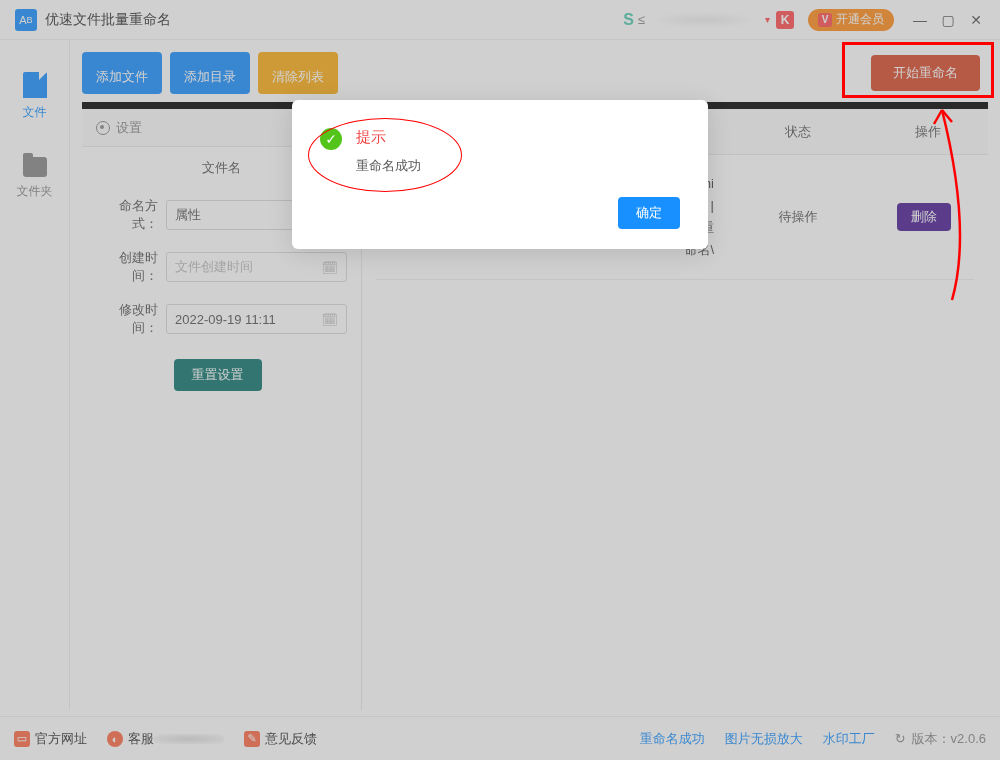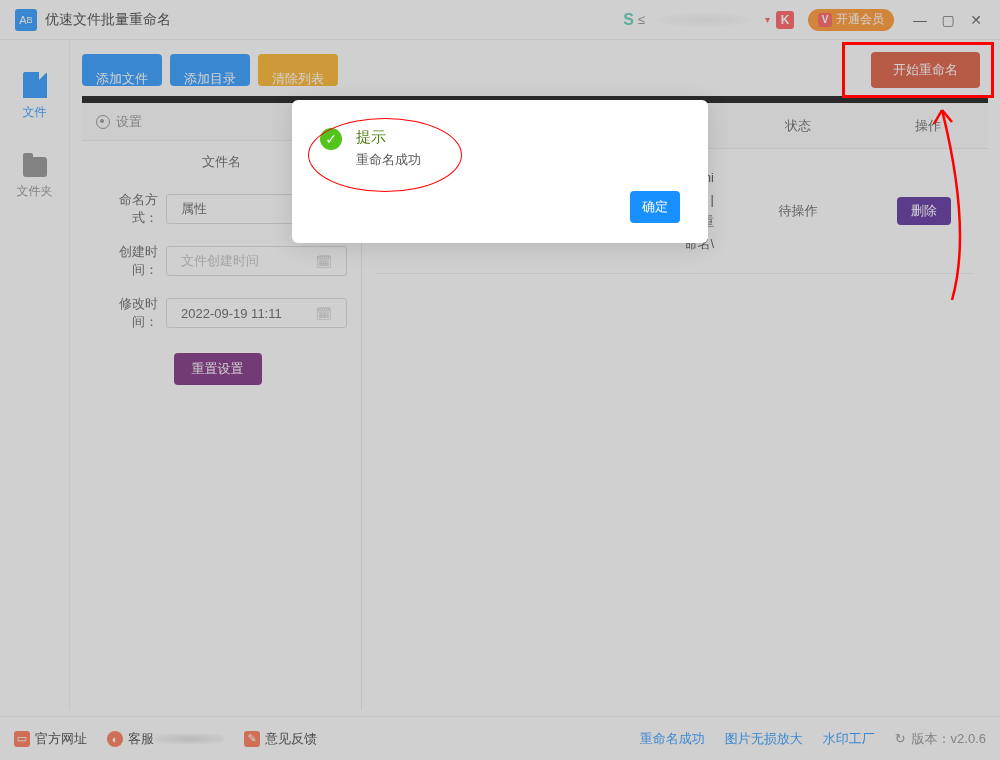--- a/index.html
+++ b/index.html
@@ -16,38 +16,38 @@
 .body-row { display: flex; height: 670px; }
 .sidebar { width: 70px; border-right: 1px solid #eee; display: flex; flex-direction: column; align-items: center; padding-top: 32px; }
 .side-item { display: flex; flex-direction: column; align-items: center; margin-bottom: 36px; color: #888; font-size: 12px; cursor: pointer; }
 .side-item.active { color: #1890ff; }
 .side-icon { width: 24px; height: 26px; background: currentColor; margin-bottom: 6px; border-radius: 2px 2px 0 0; position: relative; }
 .side-icon.file::before { content:''; position:absolute; top:0; right:0; width:0; height:0; border-left:8px solid #fff; border-bottom:8px solid transparent; }
 .side-icon.folder{ height:20px; border-radius:0 3px 3px 3px; }
 .side-icon.folder::before{ content:''; position:absolute; top:-4px; left:0; width:10px; height:4px; background:currentColor; border-radius:2px 2px 0 0;}
 .main { flex: 1; padding: 12px 12px 0 12px; display: flex; flex-direction: column; }
 .toolbar { display: flex; align-items: center; margin-bottom: 8px; }
-.btn { border: none; border-radius: 4px; height: 32px; padding: 16px 14px; font-size: 13px; margin-right: 8px; color: #fff; cursor: pointer; }
+.btn { border: none; border-radius: 4px; height: 42px; padding: 16px 14px; font-size: 13px; margin-right: 8px; color: #fff; cursor: pointer; }
 .btn.blue { background: #1890ff; }
 .btn.orange { background: #faad14; }
 .btn.start { background: #d84a2b; height: 36px; padding: 0 22px; }
 .btn.del { background: #4c1d95; height: 28px; padding: 0 14px; }
 .tool-spacer { flex: 1; }
 .content { flex: 1; display: flex; border-top: 7px solid #000000; }
 .panel-left { width: 280px; border-right: 1px solid #e8e8e8; }
 .panel-head { display: flex; align-items: center; height: 38px; padding: 0 14px; color: #888; font-size: 13px; background:#fafafa; border-bottom: 1px solid #e8e8e8;}
 .gear { width: 14px; height: 14px; border: 1.5px solid #888; border-radius: 50%; margin-right: 6px; position:relative;}
 .gear::before{content:'';position:absolute;top:3px;left:3px;width:4px;height:4px;border-radius:50%;background:#888;}
 .col-title { text-align: center; font-weight: normal; color: #555; padding: 12px 0; }
 .form-row { display: flex; align-items: center; padding: 8px 14px; font-size: 13px; }
 .form-label { width: 62px; color: #555; text-align: right; margin-right: 8px; }
-.sel, .inp { flex: 1; height: 30px; border: 1px solid #d9d9d9; border-radius: 3px; padding: 0 14px; font-size: 13px; color:#555; background:#fff; display:flex; align-items:center; justify-content:space-between;}
+.sel, .inp { flex: 1; height: 30px; border: 1px solid #d9d9d9; border-radius: 3px; padding: 0 8px; font-size: 13px; color:#555; background:#fff; display:flex; align-items:center; justify-content:space-between;}
 .inp.placeholder { color:#bbb; }
 .cal-ic{color:#bbb;}
-.btn.reset { background: #701a75; height: 32px; padding: 0 18px; }
+.btn.reset { background: #0f766e; height: 32px; padding: 0 18px; }
 .reset-wrap { text-align: center; padding: 14px 0; }
 .panel-right { flex: 1; }
 .table-head { display: flex; align-items: center; height: 46px; color: #555; border-bottom: 1px solid #e8e8e8; background:#fafafa;border-top:0;}
 .th { text-align: center; }
 .th.name { flex: 1.2; }
 .th.status { width: 140px; }
 .th.op { width: 120px; }
 .table-row { display: flex; align-items: center; padding: 18px 0; font-size: 13px; }
 .cell.name { flex: 1.2; text-align: right; padding-right: 14px; color: #444; line-height: 1.7;}
 .cell.status { width: 140px; text-align: center; color: #555; }
@@ -57,24 +57,24 @@
 .f-link { display: flex; align-items: center; margin-right: 20px; color: #333; }
 .f-icon { width: 16px; height: 16px; border-radius: 3px; margin-right: 5px; display:inline-flex; align-items:center; justify-content:center; font-size:11px; color:#fff;}
 .f-link.blue { color: #1890ff; }
 .f-spacer { flex: 1; }
 .f-right { display: flex; align-items: center; color: #888; }
 .reload-ic { margin-right: 6px; }
 .overlay { position: absolute; top: 0; left: 0; right: 0; bottom: 0; background: rgba(120,120,120,0.35); display: flex; align-items: flex-start; justify-content: center; }
 .modal { width: 416px; background: #fff; border-radius: 6px; margin-top: 100px; padding: 28px 28px 20px 28px; box-shadow: 0 4px 24px rgba(0,0,0,0.12); position: relative; }
 .modal-body { display: flex; }
 .check-ic { width: 22px; height: 22px; border-radius: 50%; background: #52c41a; color: #fff; display: flex; align-items: center; justify-content: center; font-size: 14px; margin-right: 14px; flex-shrink: 0; }
-.modal-title { font-size: 15px; color: #4d7c0f; margin-bottom: 4px; font-weight: 500;}
+.modal-title { font-size: 15px; color: #ef4444; margin-bottom: 10px; font-weight: 500;}
 .modal-msg { font-size: 13px; color: #555; }
 .modal-foot { text-align: right; margin-top: 22px; }
-.ok-btn { background: #1890ff; color: #fff; border: none; border-radius: 4px; height: 32px; padding: 0 12px; font-size: 13px; cursor:pointer;}
+.ok-btn { background: #1890ff; color: #fff; border: none; border-radius: 4px; height: 32px; padding: 0 18px; font-size: 13px; cursor:pointer;}
 .red-box { position: absolute; top: 42px; right: 6px; width: 152px; height: 56px; border: 3px solid #f00; z-index: 5; pointer-events: none; }
 .red-ring { position:absolute; top: 118px; left: 308px; width: 154px; height: 74px; border: 1px solid #f00; border-radius: 50%; z-index: 60; pointer-events:none;}
 .arrow-svg { position: absolute; top: 100px; right: 8px; width: 150px; height: 210px; z-index: 5; pointer-events:none; }
 .decor-blur{ width:110px; height:16px; background: radial-gradient(ellipse at center,#eee 0%,transparent 70%); border-radius:8px; margin:0 4px;}
 .k-red{ width:18px;height:18px;background:#ff4d4f;color:#fff;border-radius:3px;display:inline-flex;align-items:center;justify-content:center;font-weight:bold;font-size:12px;margin-left:4px;}
 .chev{font-size:10px;color:#ff4d4f;margin:0 2px;}
 .footer .hr-blur{width:70px;height:10px;background:radial-gradient(ellipse,#ddd,transparent);border-radius:5px;}
 </style>
 </head>
 <body>

